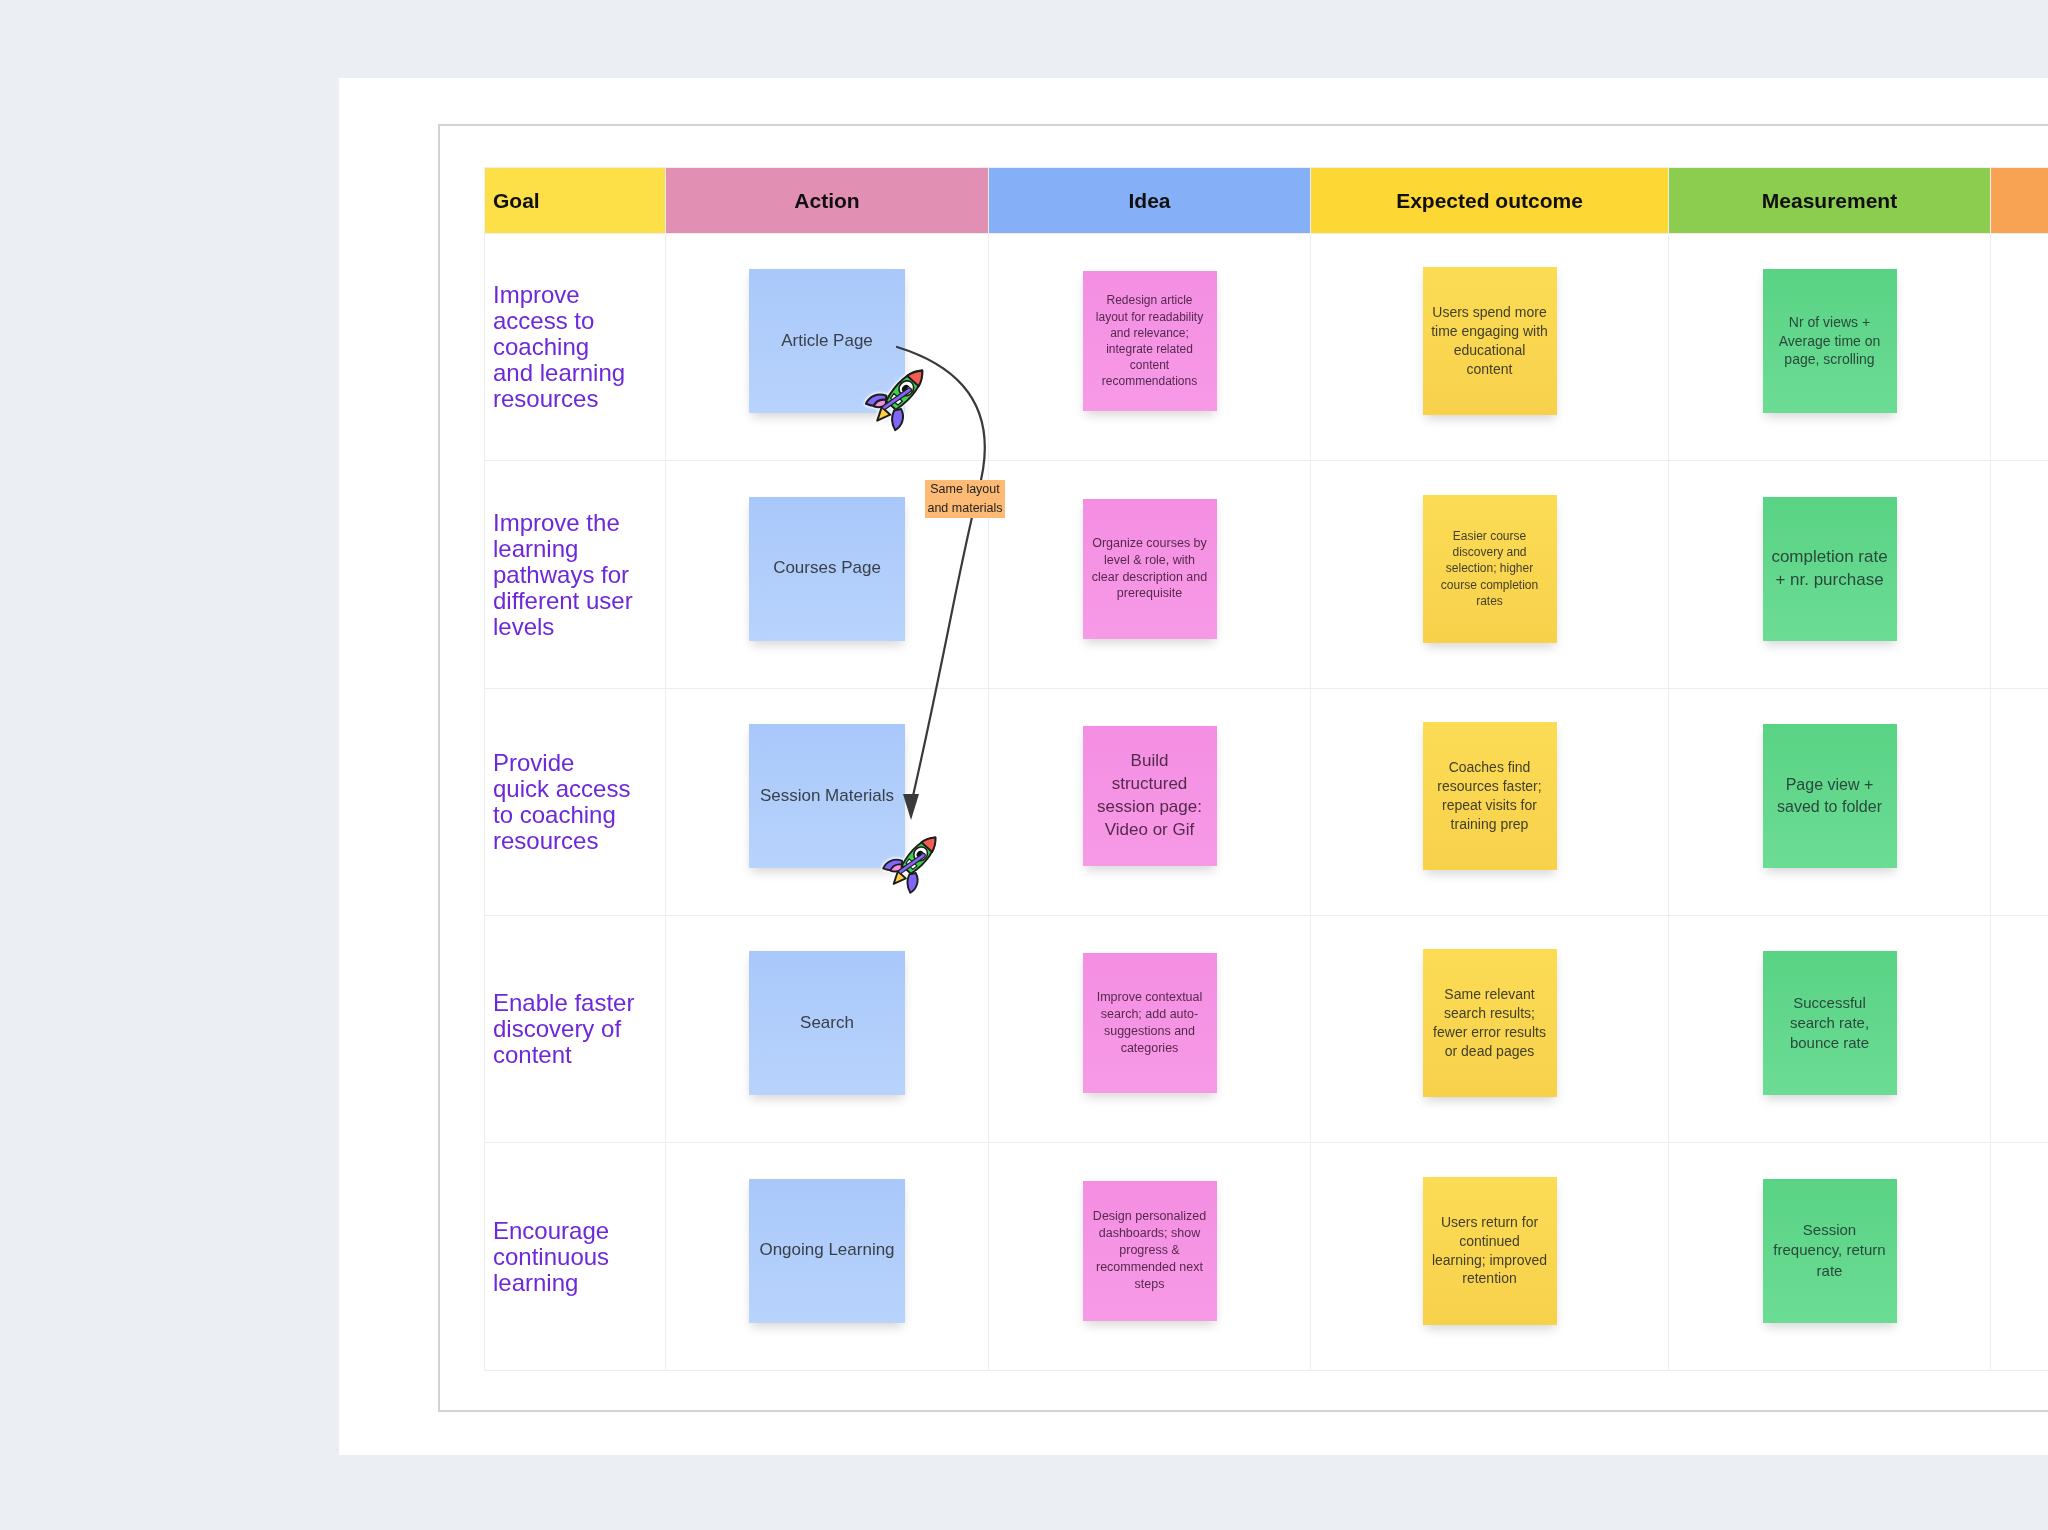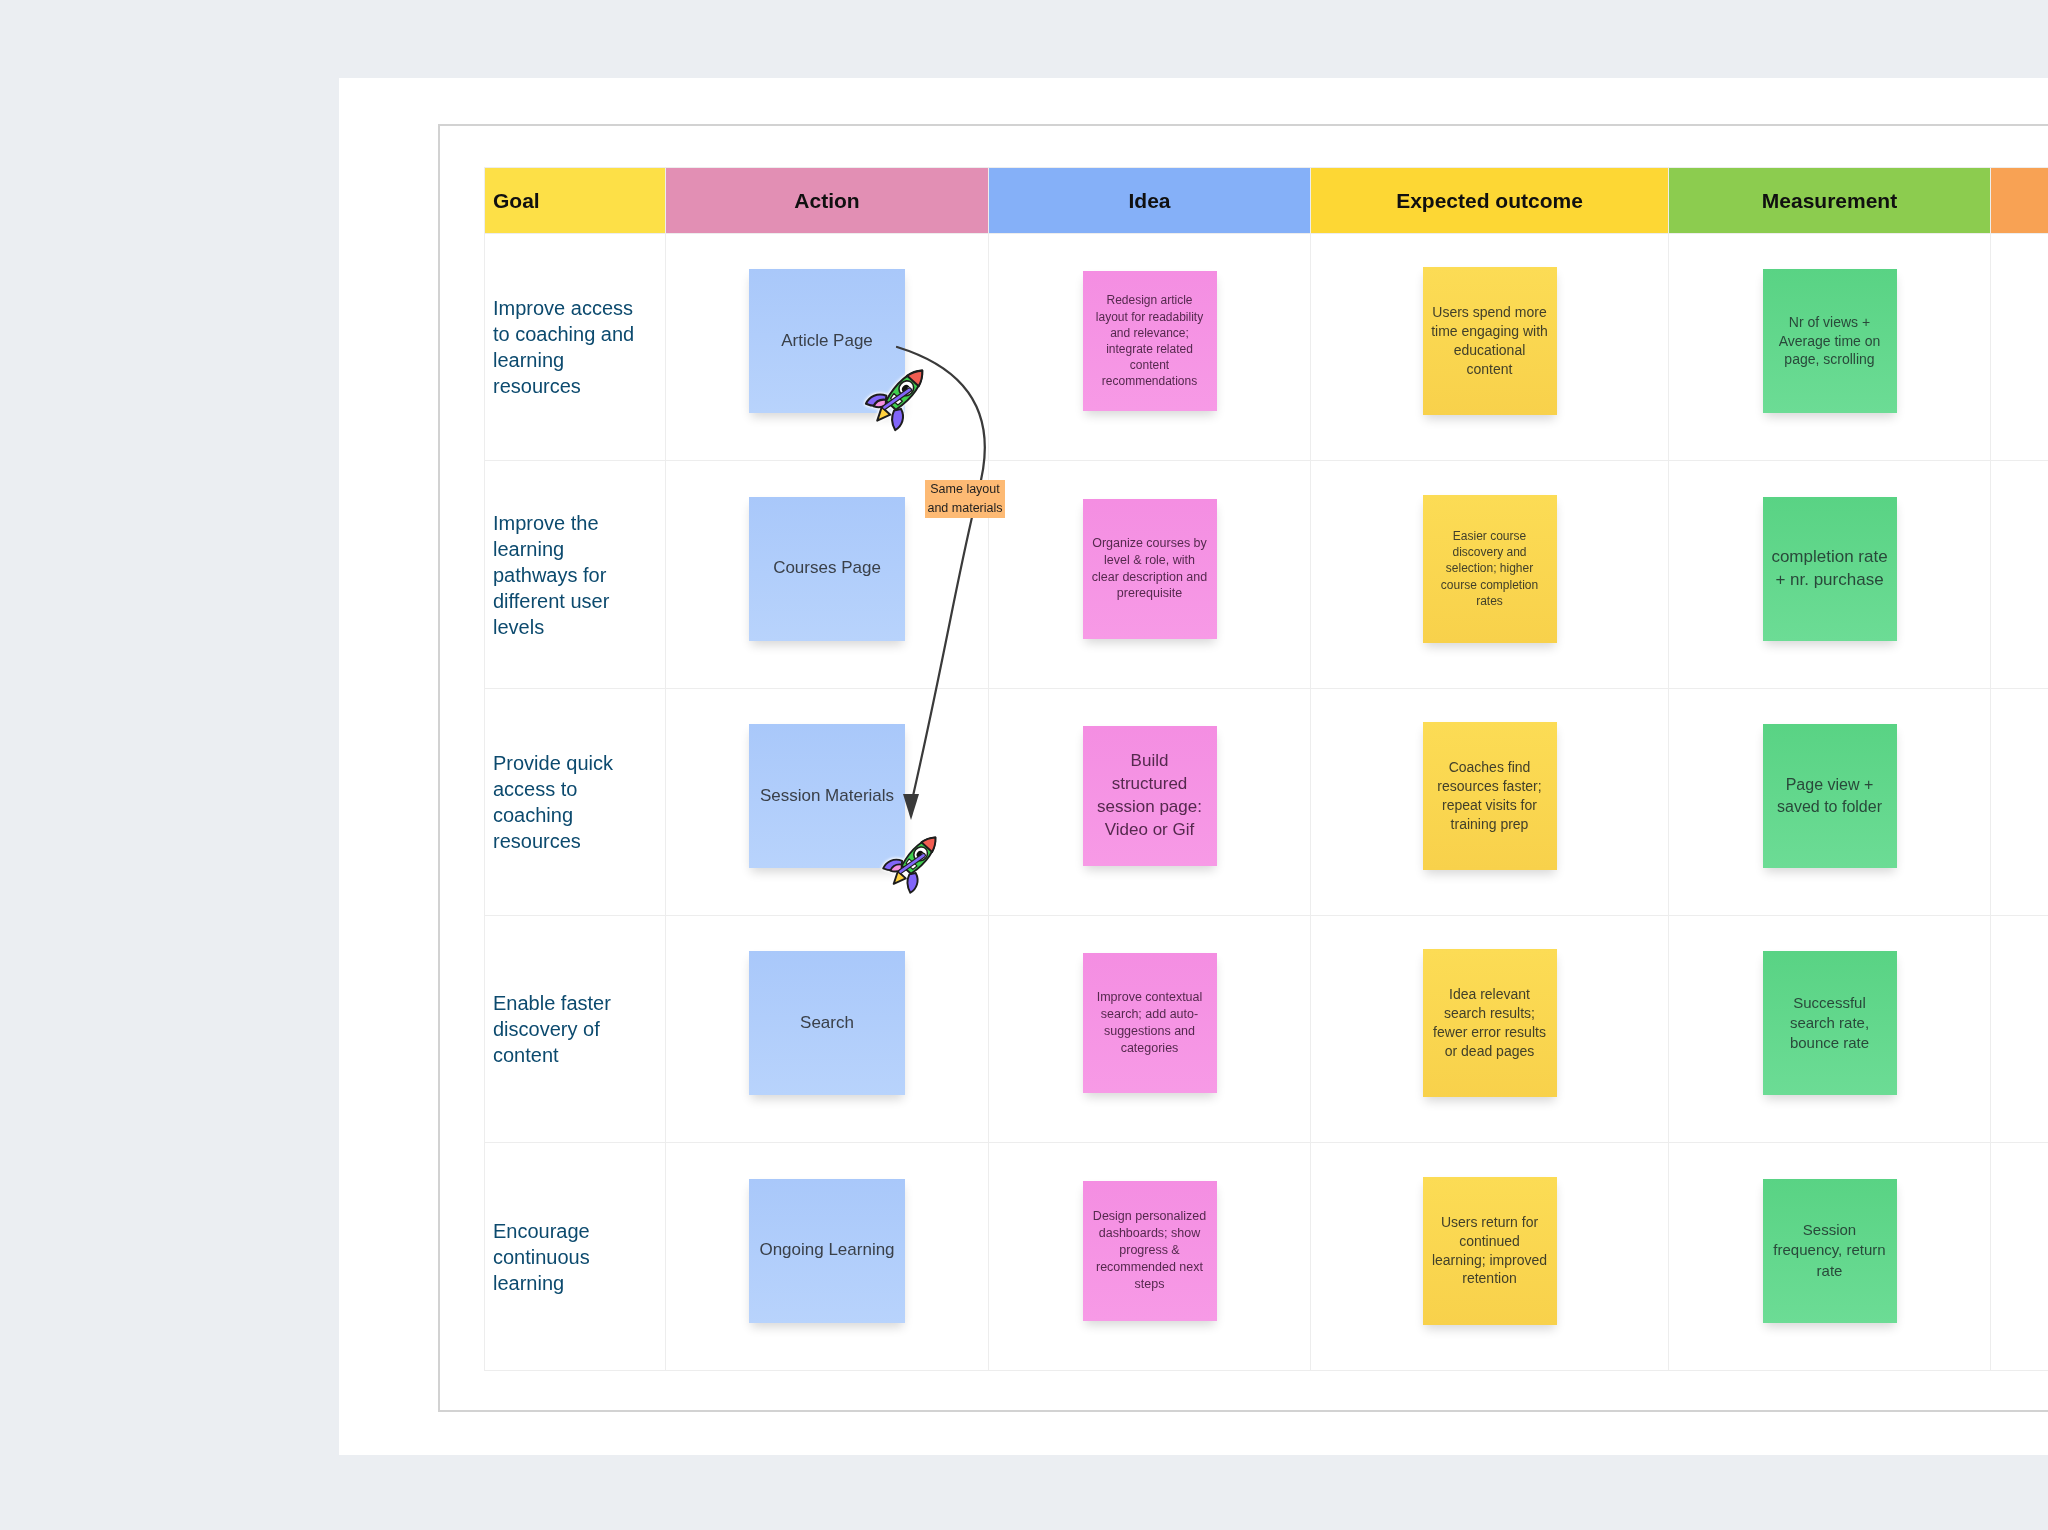--- a/index.html
+++ b/index.html
@@ -7,21 +7,21 @@
   .canvas{position:absolute;left:339px;top:78px;width:1709px;height:1377px;background:#ffffff;}
   .frame{position:absolute;left:438px;top:124px;width:1700px;height:1288px;background:#ffffff;border:2px solid #d2d2d2;box-sizing:border-box;}
   .grid{position:absolute;left:484px;top:167px;display:grid;
         grid-template-columns:181px 323px 322px 358px 322px 120px;
         grid-template-rows:66px 227px 228px 227px 227px 228px;
         border-top:1px solid #ededed;border-left:1px solid #ededed;z-index:2;}
   .cell{border-right:1px solid #ededed;border-bottom:1px solid #ededed;box-sizing:border-box;
         display:flex;align-items:center;justify-content:center;position:relative;}
   .hcell{font-size:21px;font-weight:bold;color:#101010;}
   .hgoal{justify-content:flex-start;padding-left:8px;background:#fde047;}
-  .gcell{justify-content:flex-start;padding:0 30px 0 8px;font-size:20px;line-height:26px;color:#0c4a6e;
+  .gcell{justify-content:flex-start;padding:0 30px 0 8px;font-size:24px;line-height:26px;color:#6d28d9;
          text-align:left;font-weight:normal;}
   .note{box-sizing:border-box;display:flex;align-items:center;justify-content:center;text-align:center;
         padding:8px;line-height:1.35;box-shadow:0 6px 10px -2px rgba(0,0,0,0.16);transform:translateY(-6px);position:relative;}
   .n-idea{width:156px;height:144px;background:linear-gradient(180deg,#a9c8fa,#b8d3fc);color:#3a4049;}
   .n-action{width:134px;height:140px;background:linear-gradient(180deg,#f48ee2,#f79ae6);color:#55294e;}
   .n-expected{width:134px;height:148px;background:linear-gradient(180deg,#fcdc55,#f8d14b);color:#42402a;}
   .n-measure{width:134px;height:144px;background:linear-gradient(180deg,#59d384,#6cdc95);color:#29493a;}
   .fs12{font-size:12px;} .fs13{font-size:12.5px;} .fs14{font-size:14px;} .fs15{font-size:15px;}
   .fs16{font-size:16px;} .fs17{font-size:17px;}
   .connector-svg{position:absolute;left:0;top:0;z-index:3;pointer-events:none;}
@@ -142,21 +142,21 @@
           <span>Search</span>
         </div>
     </div>
     <div class="cell">
       <div class="note n-action fs13">
           <span>Improve contextual search; add auto-suggestions and categories</span>
         </div>
     </div>
     <div class="cell">
       <div class="note n-expected fs14">
-          <span>Idea relevant search results; fewer error results or dead pages</span>
+          <span>Same relevant search results; fewer error results or dead pages</span>
         </div>
     </div>
     <div class="cell">
       <div class="note n-measure fs15">
           <span>Successful search rate, bounce rate</span>
         </div>
     </div>
     <div class="cell"></div>
 
     <div class="cell gcell">

